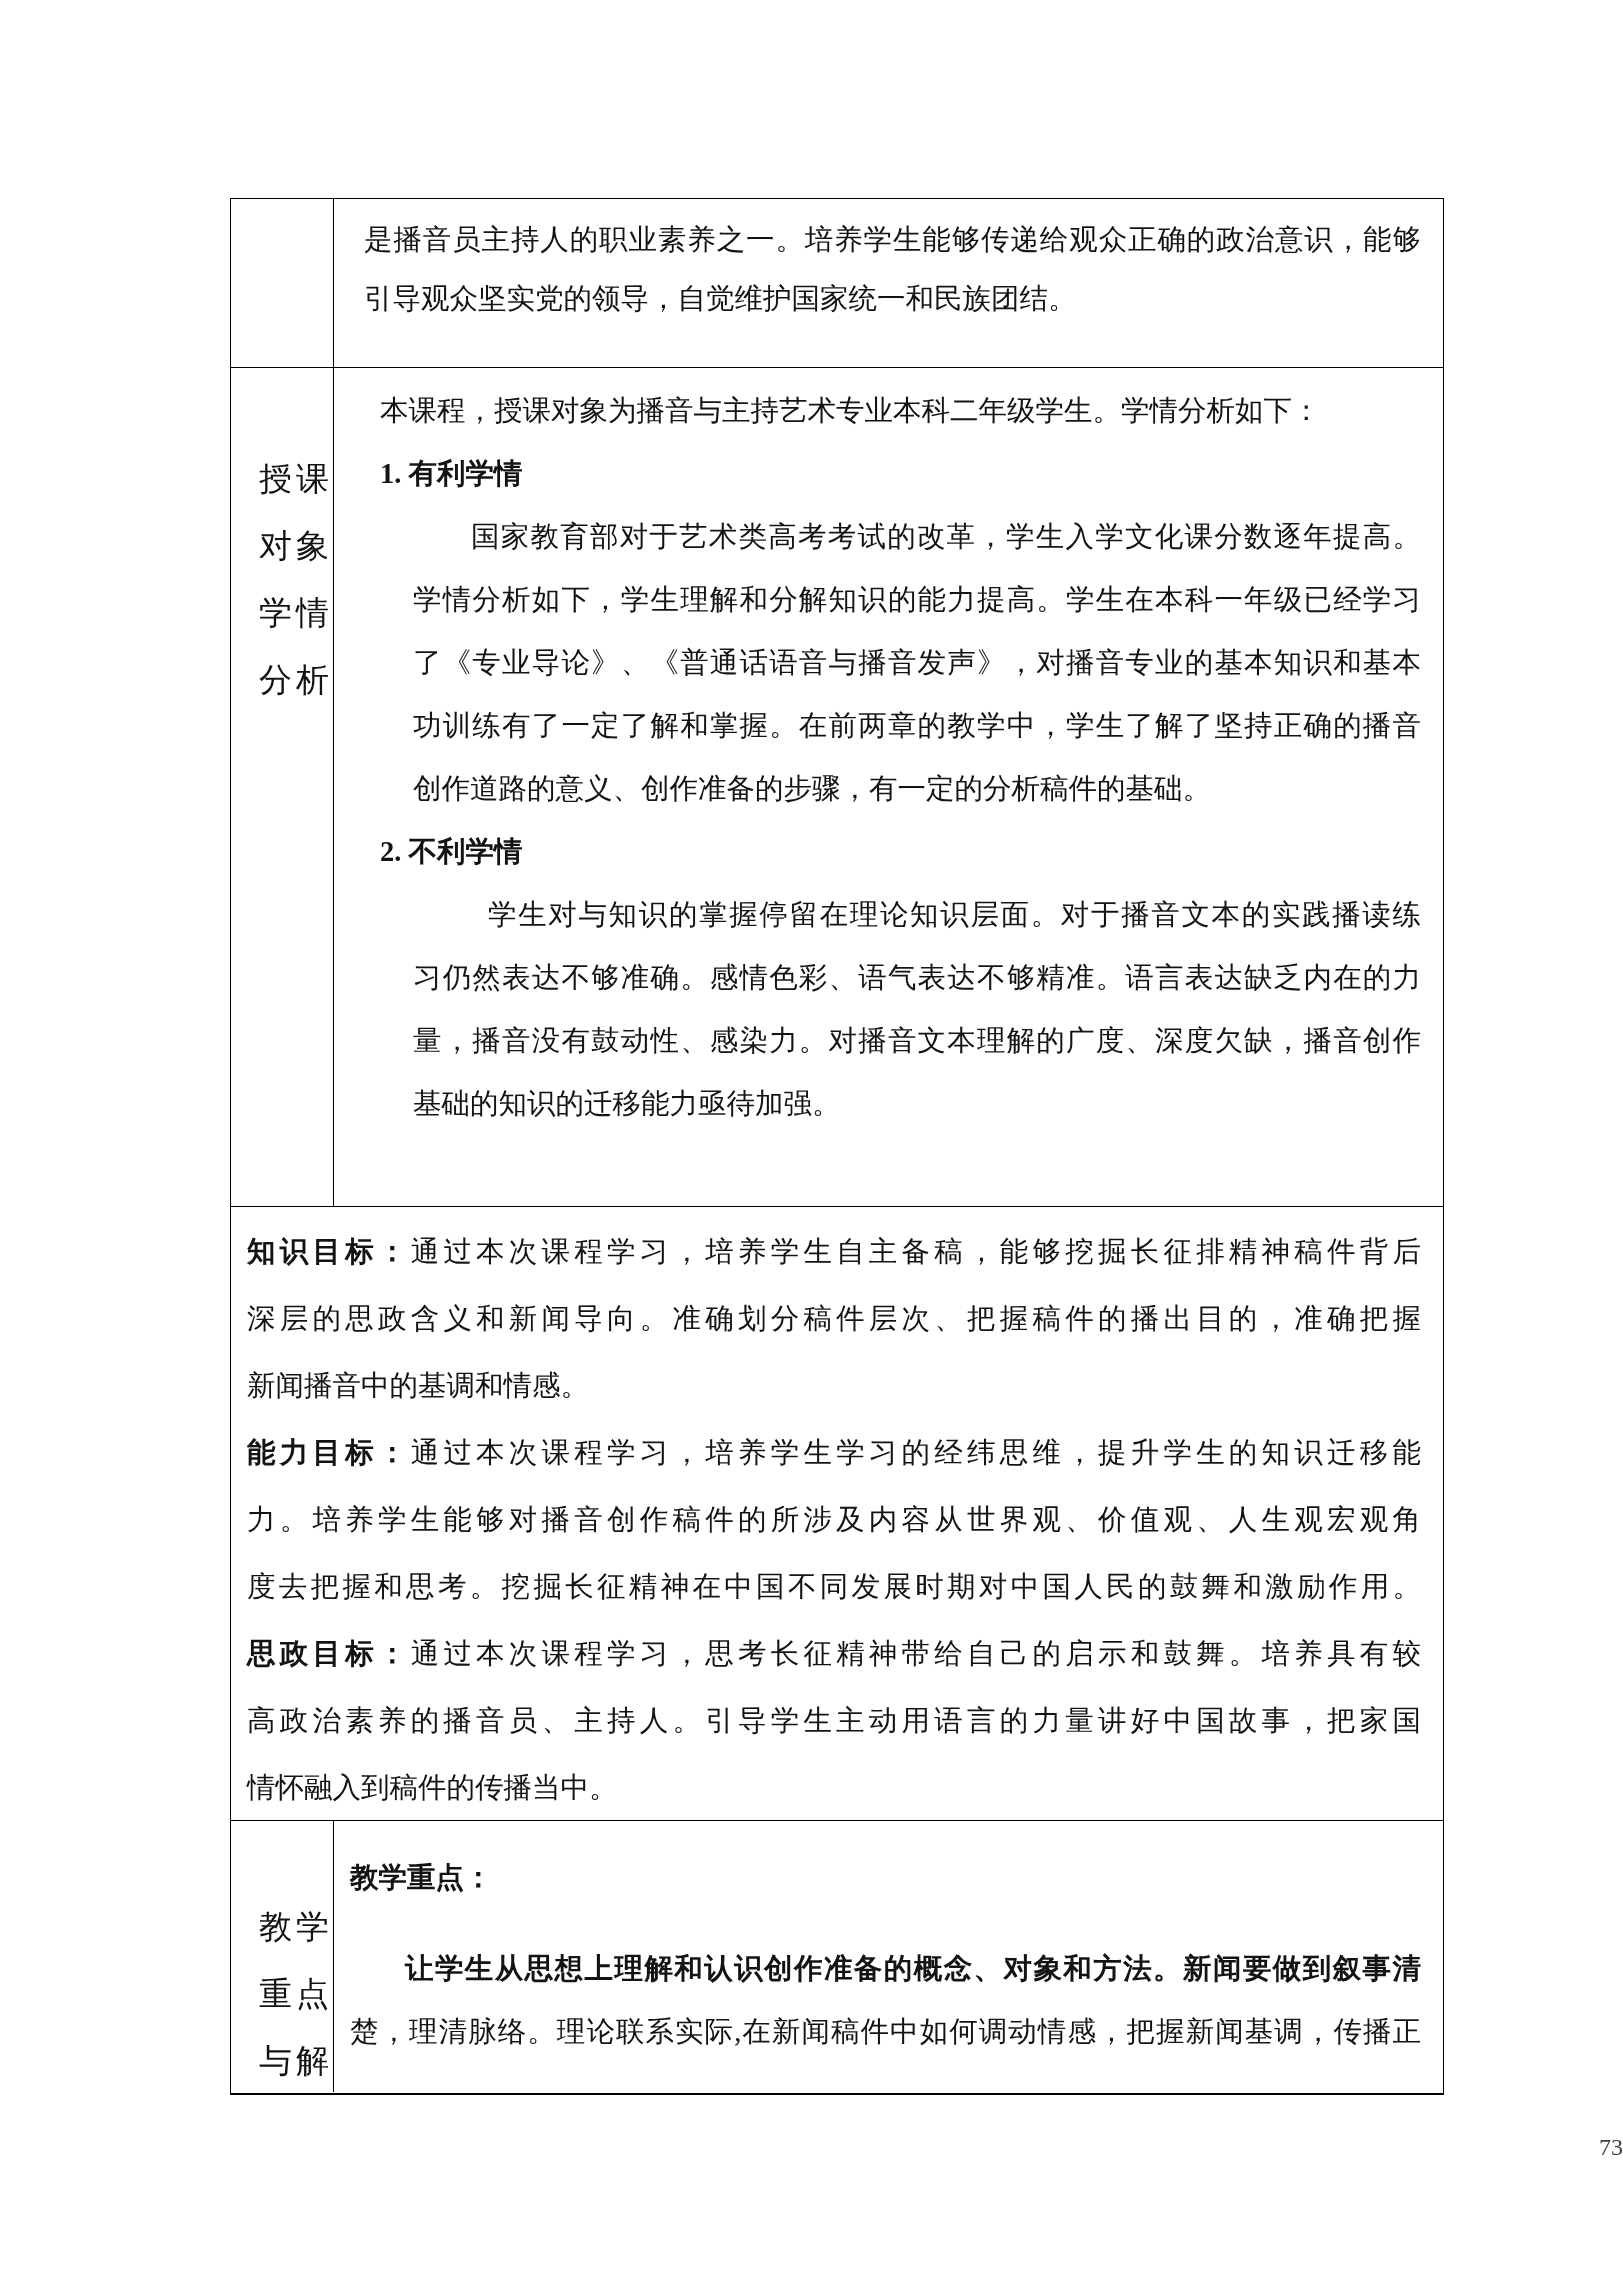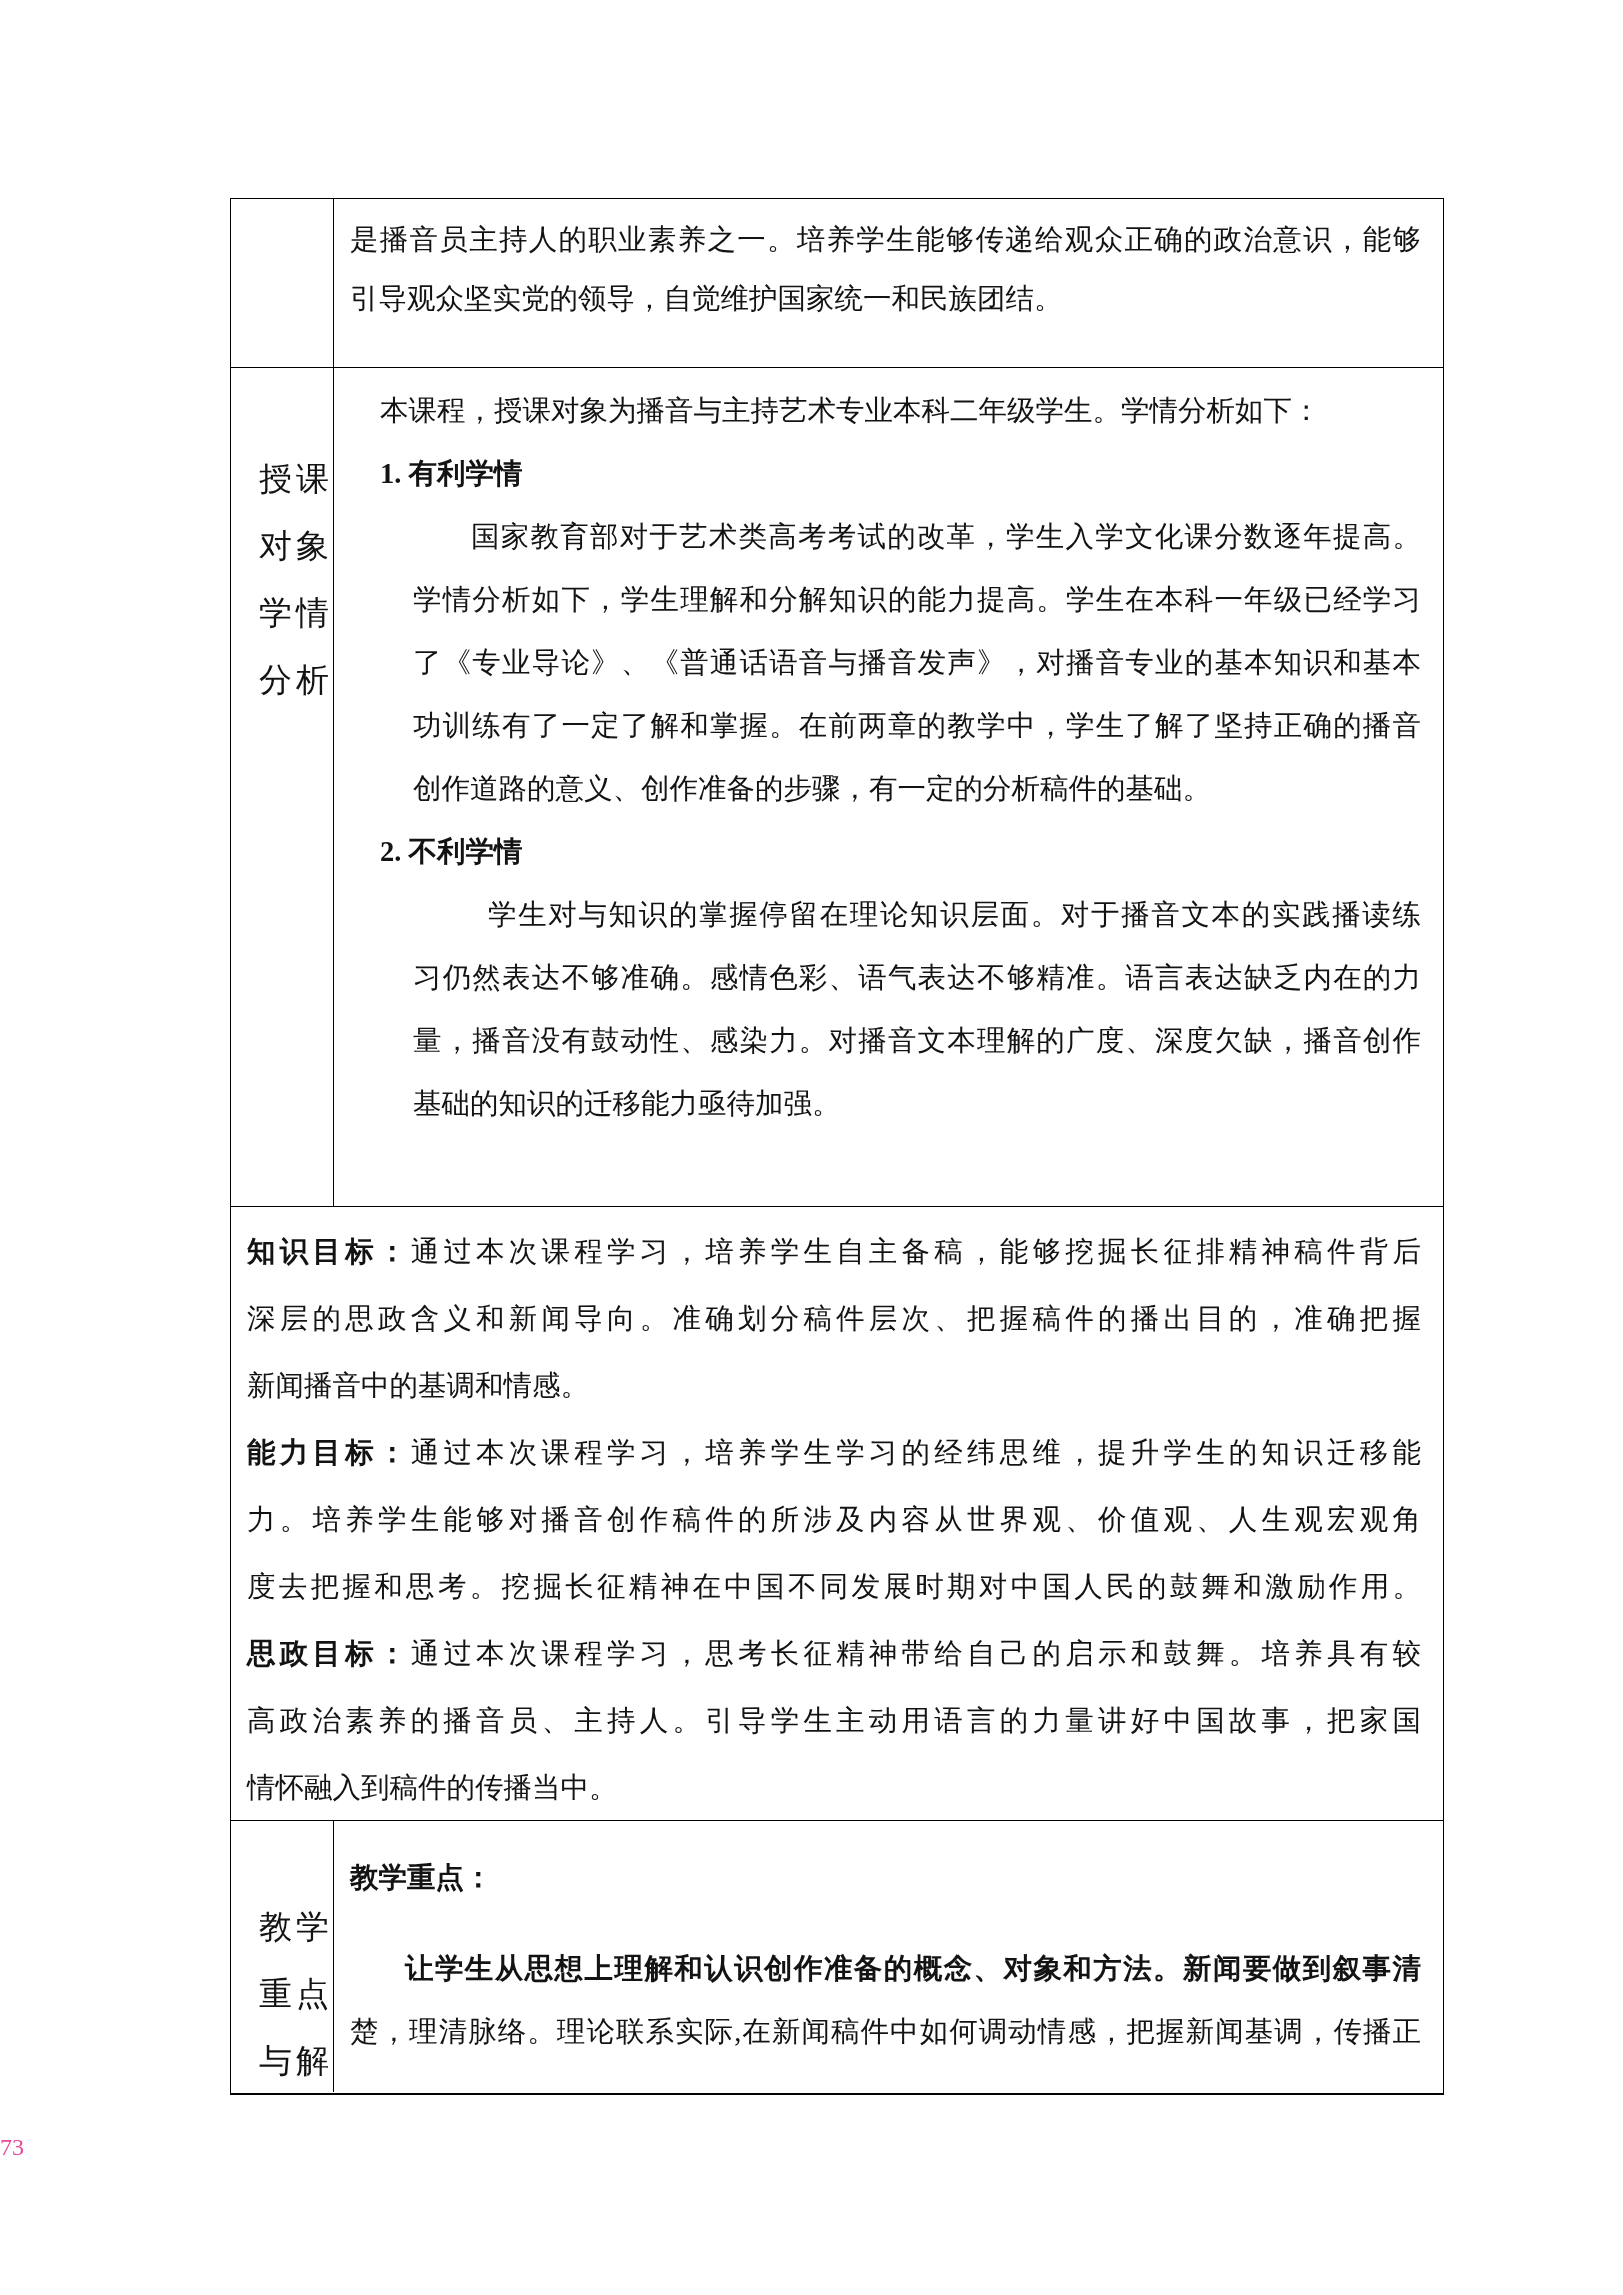--- a/index.html
+++ b/index.html
@@ -21,21 +21,21 @@
     box-sizing: border-box;
     border: 1.6px solid #000;
     border-bottom-width: 2.4px;
   }
   .trow {
     display: flex;
     box-sizing: border-box;
     border-bottom: 1.6px solid #000;
   }
   .trow.r4 { border-bottom: none; }
-  .r1 { height: 169px; }
+  .r1 { height: 169px; gap: 14px; }
   .r2 { height: 839px; }
   .r3 { height: 614px; }
   .r4 { height: 271px; }
 
   .lcell {
     width: 103px;
     flex: 0 0 103px;
     box-sizing: border-box;
     border-right: 1.6px solid #000;
     text-align: right;
@@ -76,23 +76,23 @@
   .l-first2g { margin-left: 63px; text-indent: 75px; }
   .l-first2  { text-indent: 55px; font-weight: bold; }
   .fill { text-align: justify; text-align-last: justify; }
   .gap  { margin-top: 28px; }
 
   .page-number {
     position: absolute;
     top: 2134px;
     left: 0;
     width: 100%;
-    text-align: left;
+    text-align: right;
     font-size: 24px;
-    color: #ec4899;
+    color: #404040;
   }
 </style>
 </head>
 <body>
 
 <div class="page">
   <div class="doc-table" id="tbl">
       <div class="trow r1">
         <div class="lcell"></div>
         <div class="bcell">

